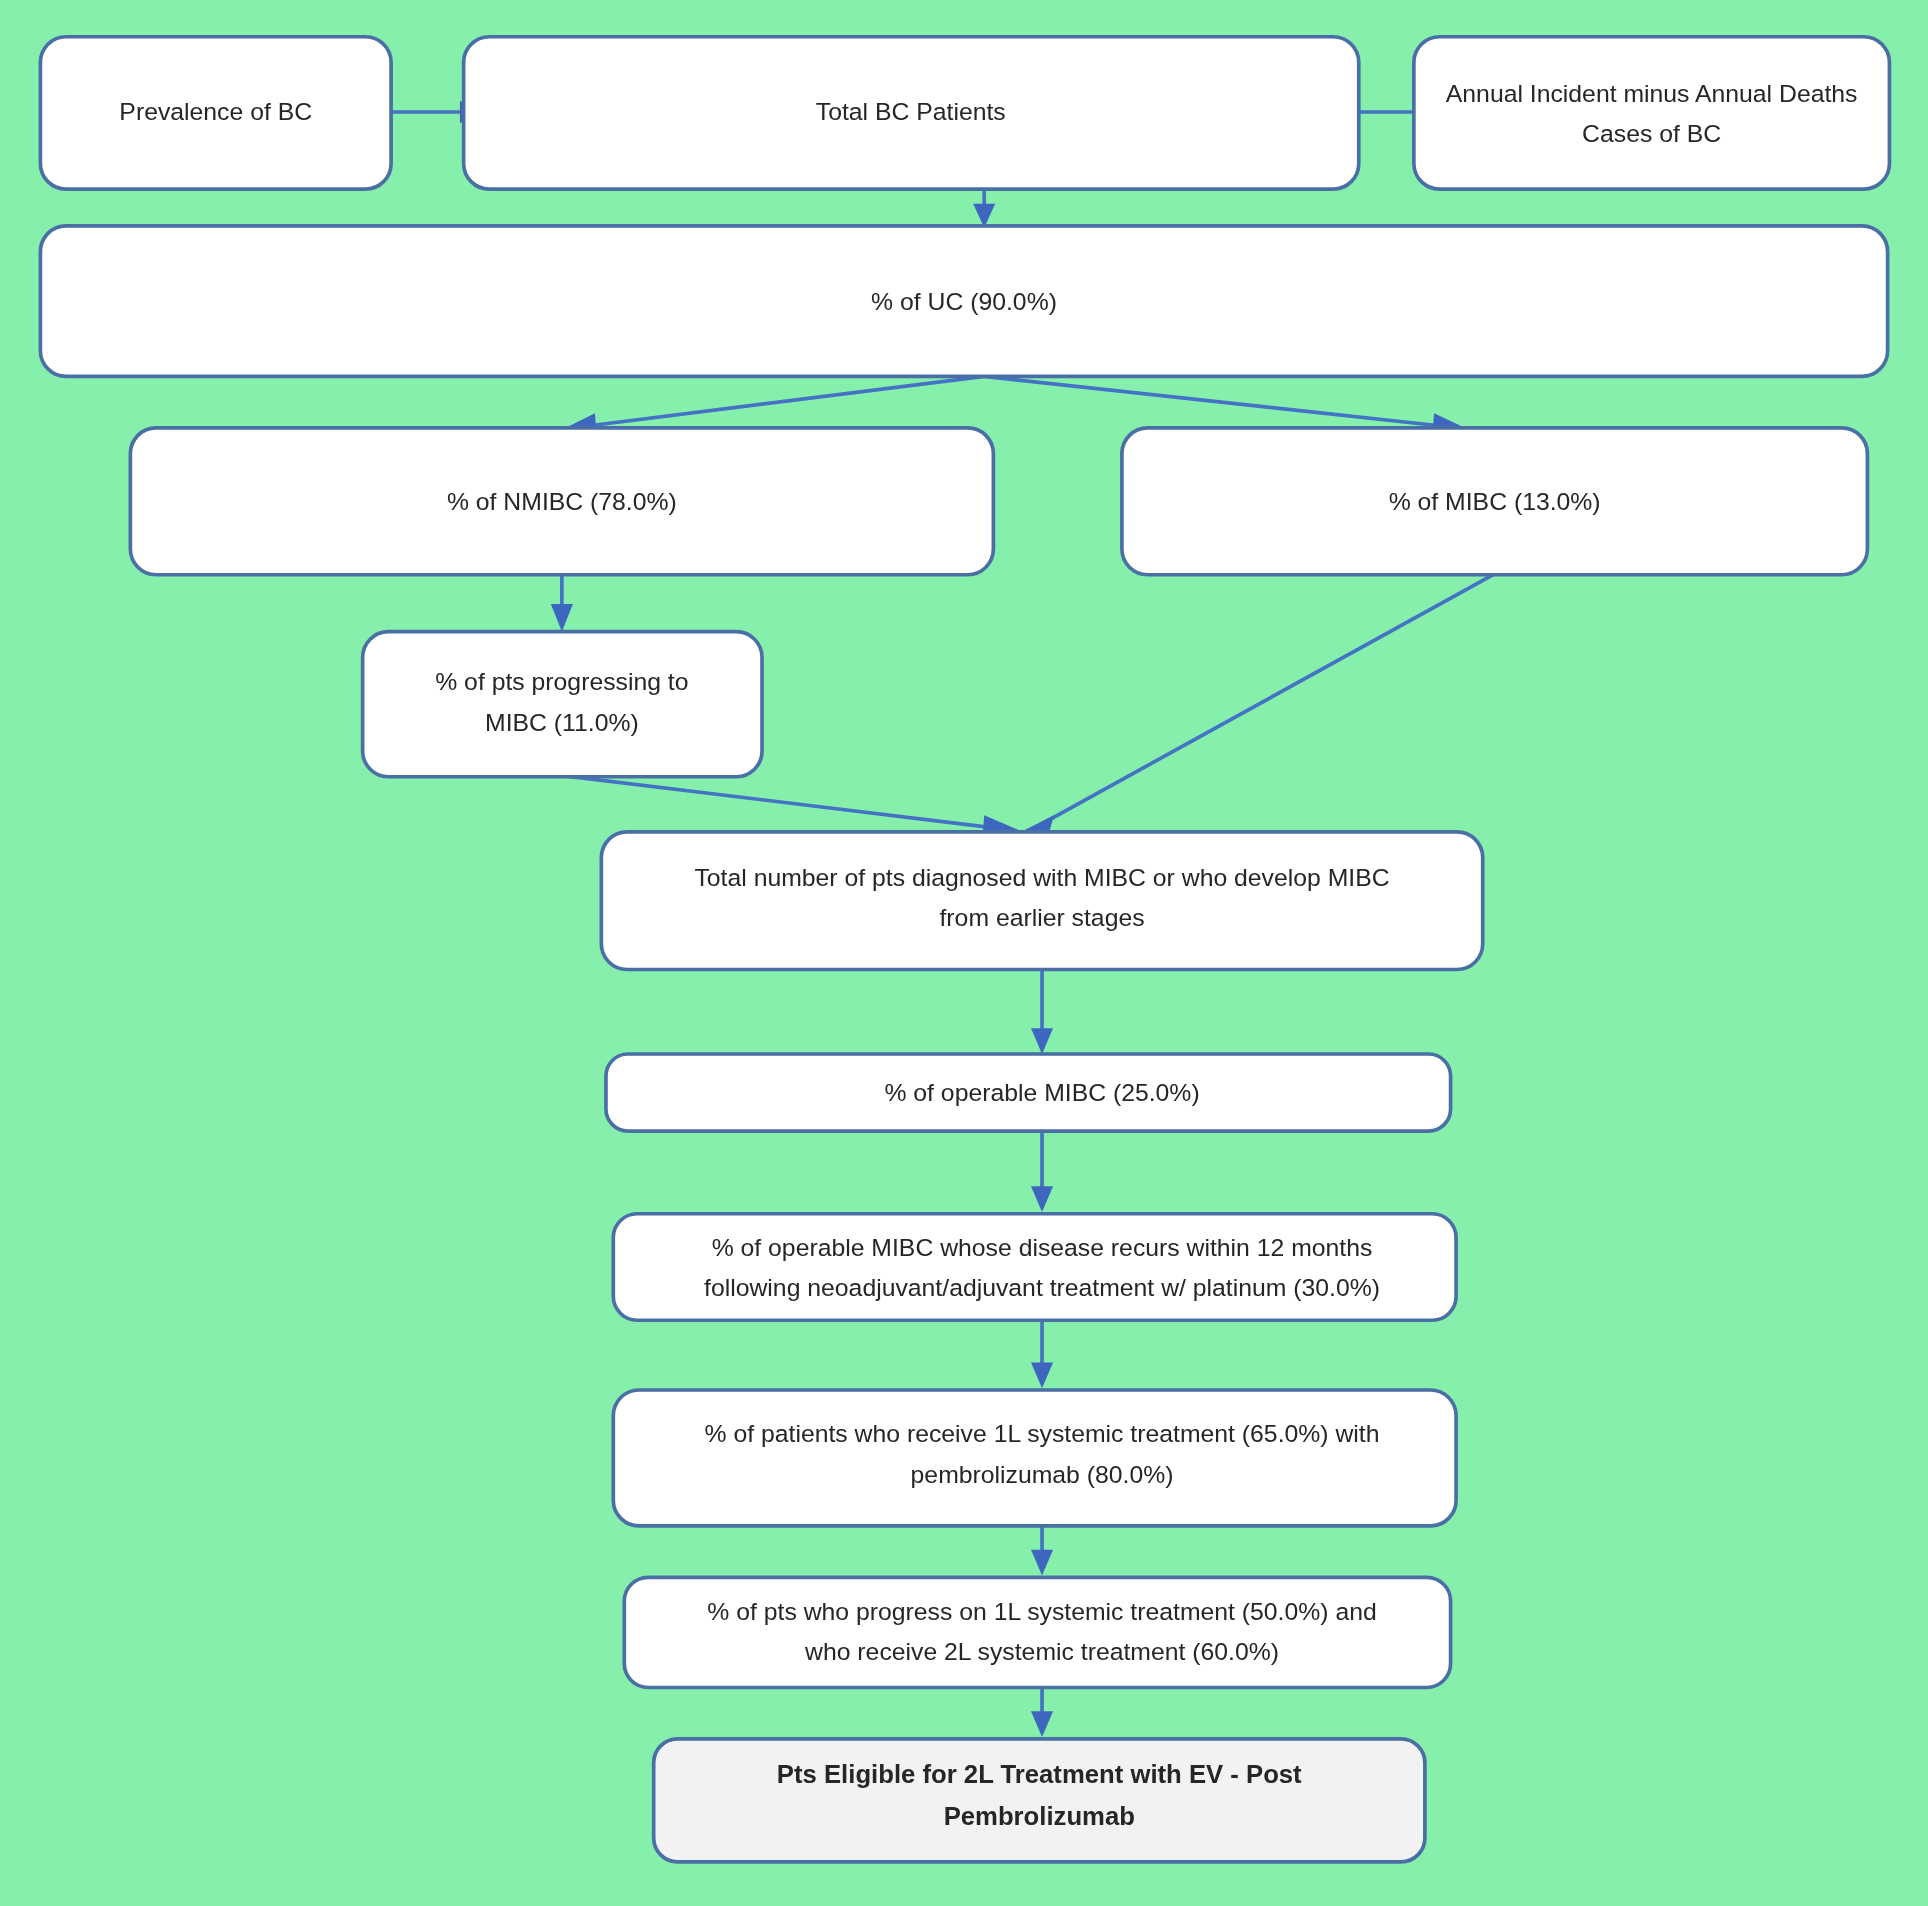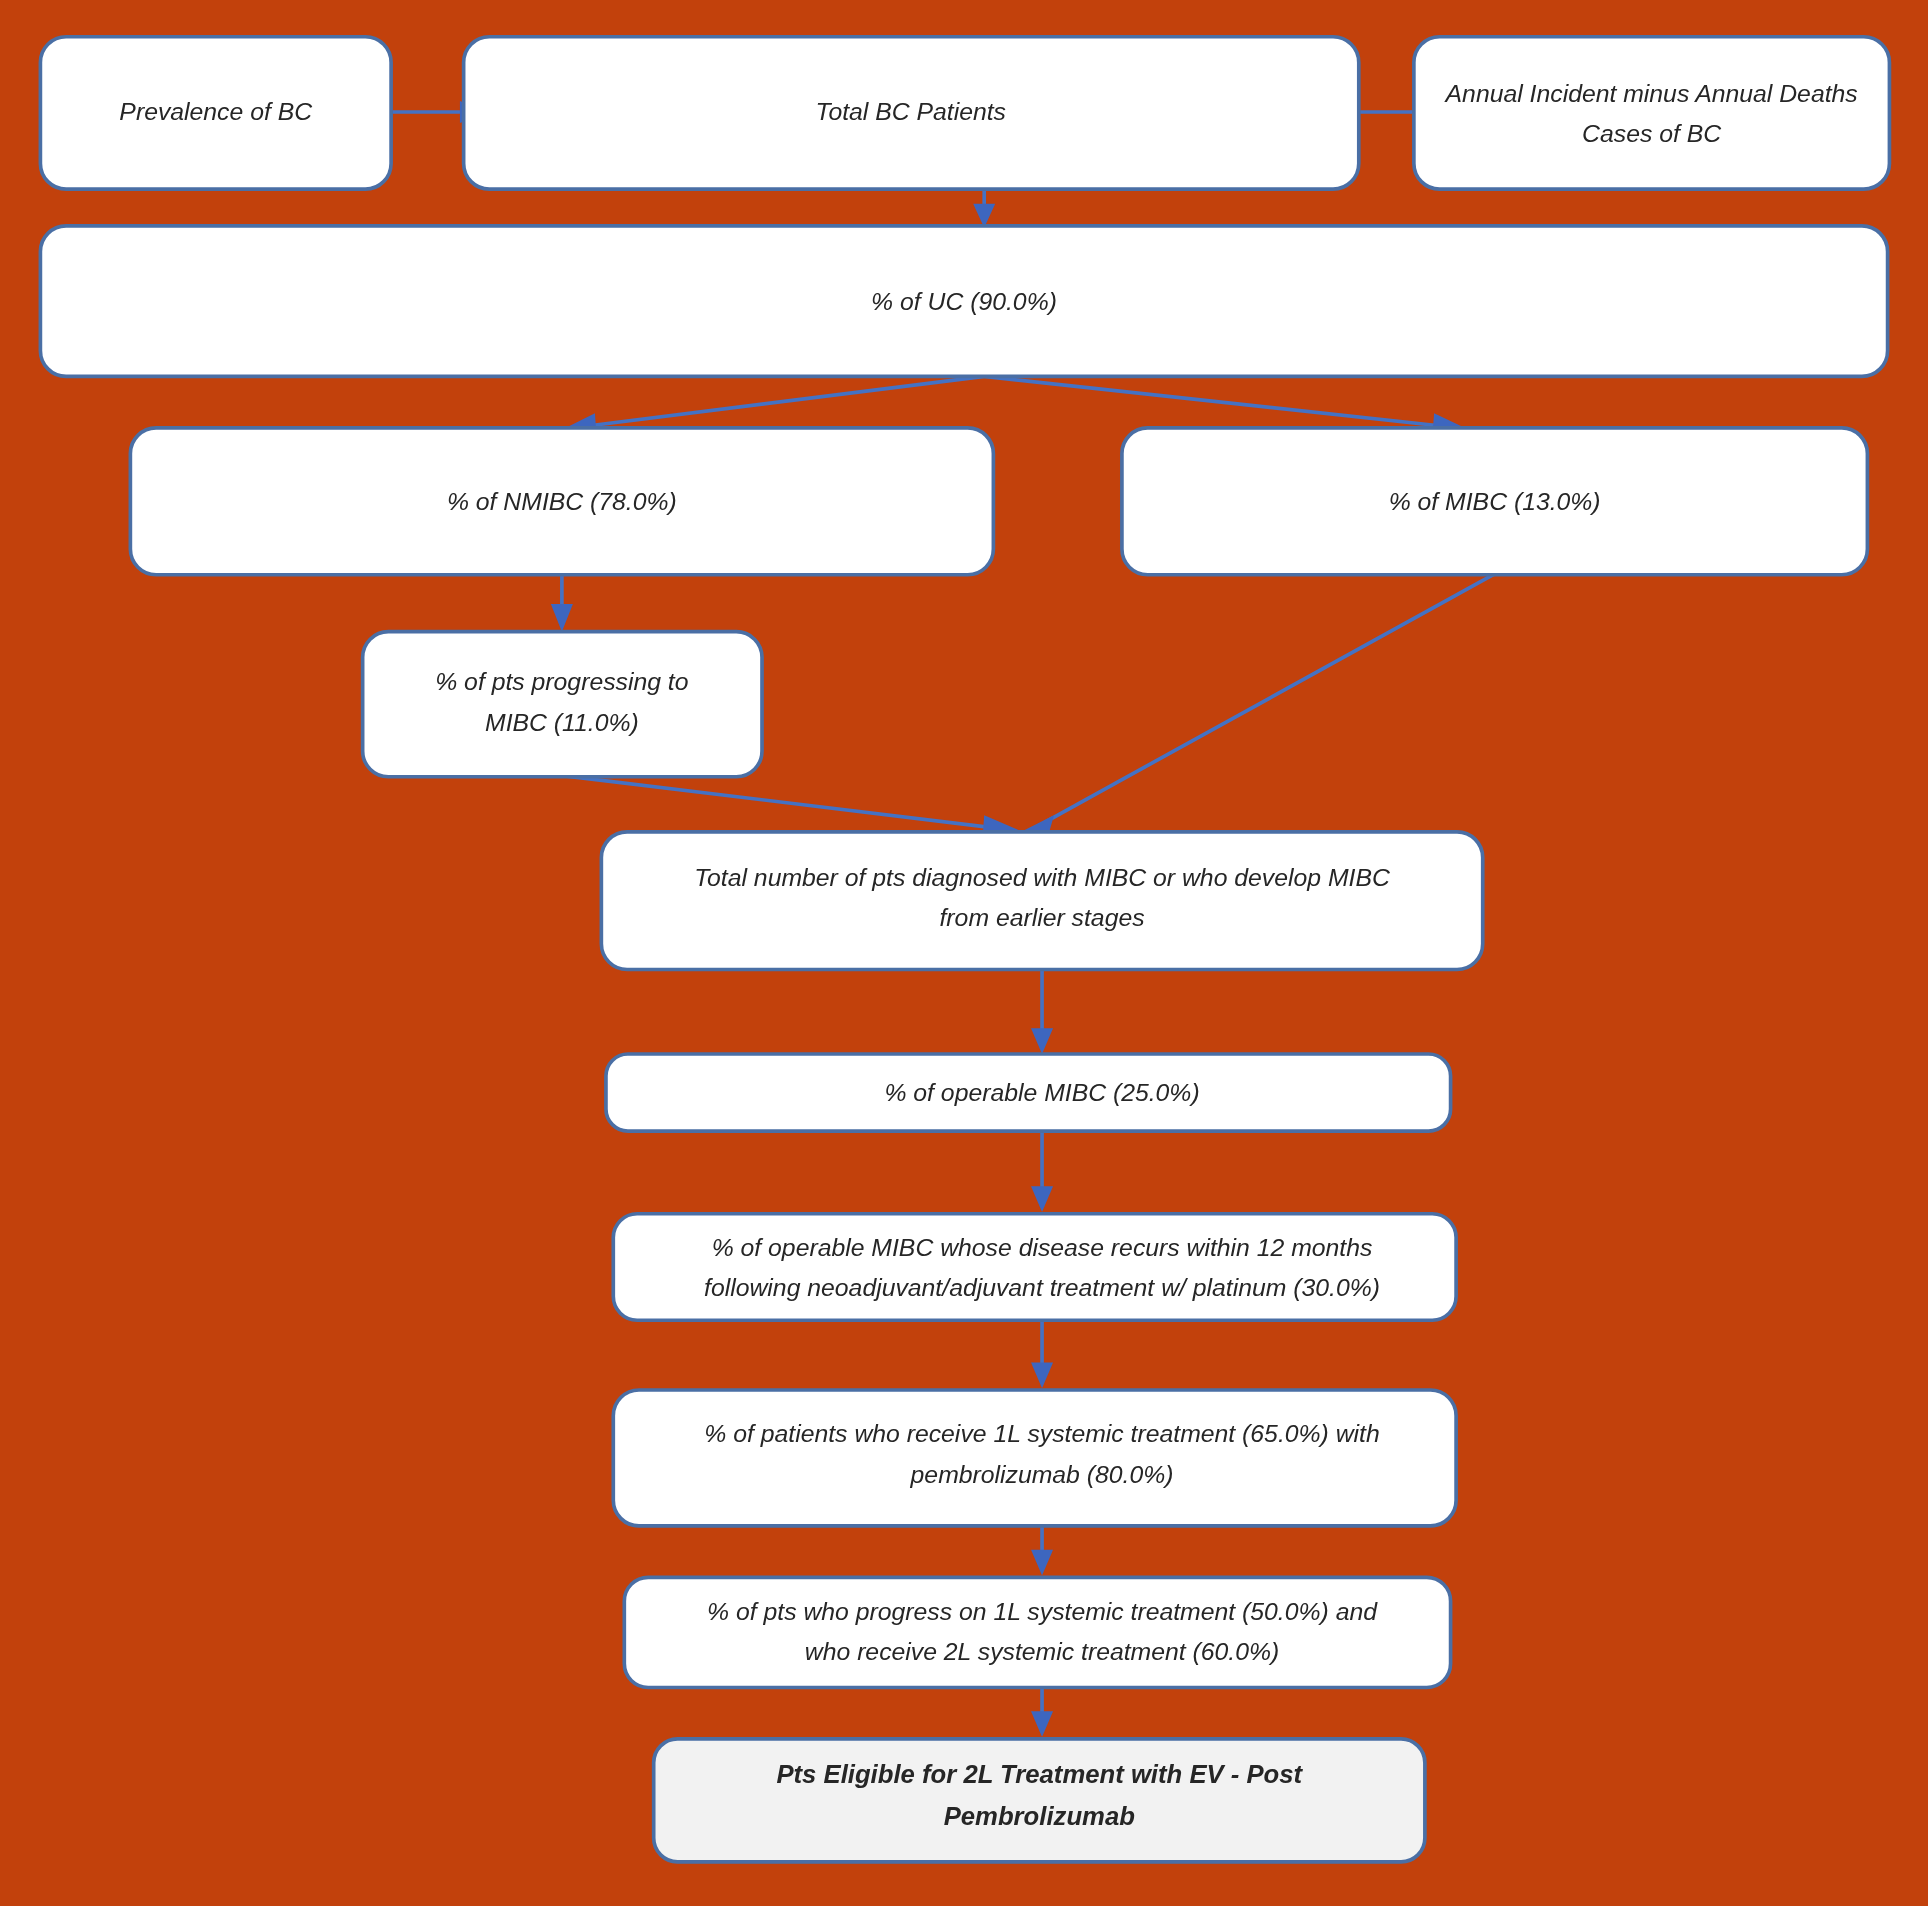--- a/index.html
+++ b/index.html
@@ -7,23 +7,22 @@
     padding: 0;
     background: #ffffff;
   }
   body {
     font-family: "Liberation Sans", sans-serif;
   }
   #diagram-root {
     position: relative;
     width: 1928px;
     height: 1906px;
-    background: #c2410c;
+    background: #86efac;
     overflow: hidden;
-    font-style: italic;
   }
   svg#flow-svg {
     position: absolute;
     top: 0;
     left: 0;
     width: 1928px;
     height: 1906px;
     display: block;
   }
   .node-rect {

